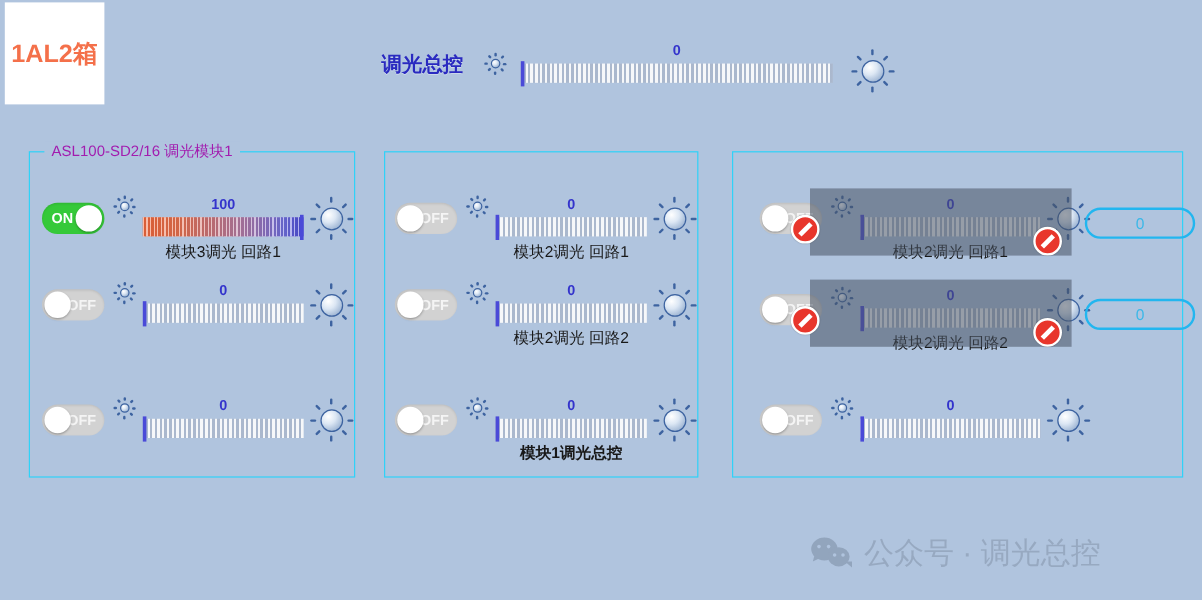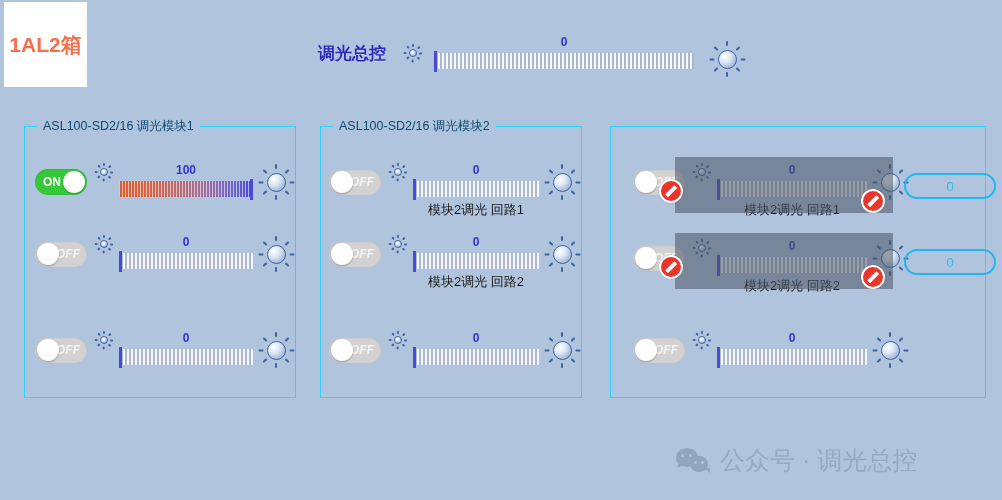--- a/index.html
+++ b/index.html
@@ -97,21 +97,21 @@
   }
 
   
   .toggle {
     position: relative;
     width: 52px; height: 26px; border-radius: 13px;
     flex: 0 0 auto;
     box-shadow: inset 0 1px 2px rgba(0,0,0,0.10);
   }
   .toggle.on  { background: #35c939; }
-  .toggle.off { background: #d2d2d2; font-style: italic; }
+  .toggle.off { background: #d2d2d2; }
   .toggle .knob {
     position: absolute; top: 2px;
     width: 22px; height: 22px; border-radius: 50%;
     background: #ffffff;
     box-shadow: 0 1px 2px rgba(0,0,0,0.30);
   }
   .toggle.on  .knob { right: 2px; }
   .toggle.off .knob { left: 2px; }
   .toggle .t-label {
     position: absolute; top: 0; height: 26px; line-height: 26px;
@@ -123,21 +123,21 @@
   
   .panel {
     position: absolute;
     border: 1px solid #2fd2f8;
     box-sizing: border-box;
   }
   .panel-legend {
     position: absolute; top: -9px; left: 12px;
     background: #b0c4de;
     padding: 0 6px;
-    font-size: 12.5px; color: #0c4a6e;
+    font-size: 12.5px; color: #a21caf;
     white-space: nowrap;
   }
 
   
   .ctrl-row {
     position: absolute;
     display: flex; align-items: flex-start;
   }
   .ctrl-row .sw-wrap { padding-top: 6px; }
   .ctrl-row .sun-sm-wrap { padding-top: 9px; margin: 0 6px 0 8px; }
@@ -289,20 +289,21 @@
         <span class="ray" style="width: 1.6px; height: 2.5px; left: 13.6801px; top: 2.26992px; transform: rotate(405deg);"></span>
       </span>
     <div class="slider-block" style="width:134px;">
       <div class="slider-value">100</div>
       <div class="slider">
         <div class="track">
           <div class="fill" style="width:100%"></div>
           <div class="thumb" style="left:131px"></div>
         </div>
       </div>
+      <div class="row-caption">模块3调光 回路1</div>
     </div>
     <span class="sun sun-lg sun-lg-wrap">
         <span class="disc"></span>
         <span class="ray" style="width: 2px; height: 5px; left: 33.5px; top: 16.5px; transform: rotate(90deg);"></span>
         <span class="ray" style="width: 2px; height: 5px; left: 28.9602px; top: 27.4602px; transform: rotate(135deg);"></span>
         <span class="ray" style="width: 2px; height: 5px; left: 18px; top: 32px; transform: rotate(180deg);"></span>
         <span class="ray" style="width: 2px; height: 5px; left: 7.03984px; top: 27.4602px; transform: rotate(225deg);"></span>
         <span class="ray" style="width: 2px; height: 5px; left: 2.5px; top: 16.5px; transform: rotate(270deg);"></span>
         <span class="ray" style="width: 2px; height: 5px; left: 7.03984px; top: 5.53984px; transform: rotate(315deg);"></span>
         <span class="ray" style="width: 2px; height: 5px; left: 18px; top: 1px; transform: rotate(360deg);"></span>
@@ -385,21 +386,20 @@
         <span class="ray" style="width: 2px; height: 5px; left: 7.03984px; top: 27.4602px; transform: rotate(225deg);"></span>
         <span class="ray" style="width: 2px; height: 5px; left: 2.5px; top: 16.5px; transform: rotate(270deg);"></span>
         <span class="ray" style="width: 2px; height: 5px; left: 7.03984px; top: 5.53984px; transform: rotate(315deg);"></span>
         <span class="ray" style="width: 2px; height: 5px; left: 18px; top: 1px; transform: rotate(360deg);"></span>
         <span class="ray" style="width: 2px; height: 5px; left: 28.9602px; top: 5.53984px; transform: rotate(405deg);"></span>
       </span>
   </div>
 </div>
 
 <div class="panel" style="left:320px; top:126px; width:262px; height:272px;">
-  <span class="panel-legend">ASL100-SD2/16 调光模块2</span>
 
   <div class="ctrl-row" style="left:8px; top:36px;">
     <div class="sw-wrap">
       <div class="toggle off">
         <span class="t-label">OFF</span>
         <span class="knob"></span>
       </div>
     </div>
     <span class="sun sun-sm sun-sm-wrap">
         <span class="disc"></span>
@@ -495,20 +495,21 @@
         <span class="ray" style="width: 1.6px; height: 2.5px; left: 13.6801px; top: 2.26992px; transform: rotate(405deg);"></span>
       </span>
     <div class="slider-block" style="width:126px;">
       <div class="slider-value">0</div>
       <div class="slider">
         <div class="track">
           <div class="fill" style="width:0%"></div>
           <div class="thumb" style="left:0px"></div>
         </div>
       </div>
+      <div class="row-caption bold">模块1调光总控</div>
     </div>
     <span class="sun sun-lg sun-lg-wrap">
         <span class="disc"></span>
         <span class="ray" style="width: 2px; height: 5px; left: 33.5px; top: 16.5px; transform: rotate(90deg);"></span>
         <span class="ray" style="width: 2px; height: 5px; left: 28.9602px; top: 27.4602px; transform: rotate(135deg);"></span>
         <span class="ray" style="width: 2px; height: 5px; left: 18px; top: 32px; transform: rotate(180deg);"></span>
         <span class="ray" style="width: 2px; height: 5px; left: 7.03984px; top: 27.4602px; transform: rotate(225deg);"></span>
         <span class="ray" style="width: 2px; height: 5px; left: 2.5px; top: 16.5px; transform: rotate(270deg);"></span>
         <span class="ray" style="width: 2px; height: 5px; left: 7.03984px; top: 5.53984px; transform: rotate(315deg);"></span>
         <span class="ray" style="width: 2px; height: 5px; left: 18px; top: 1px; transform: rotate(360deg);"></span>

